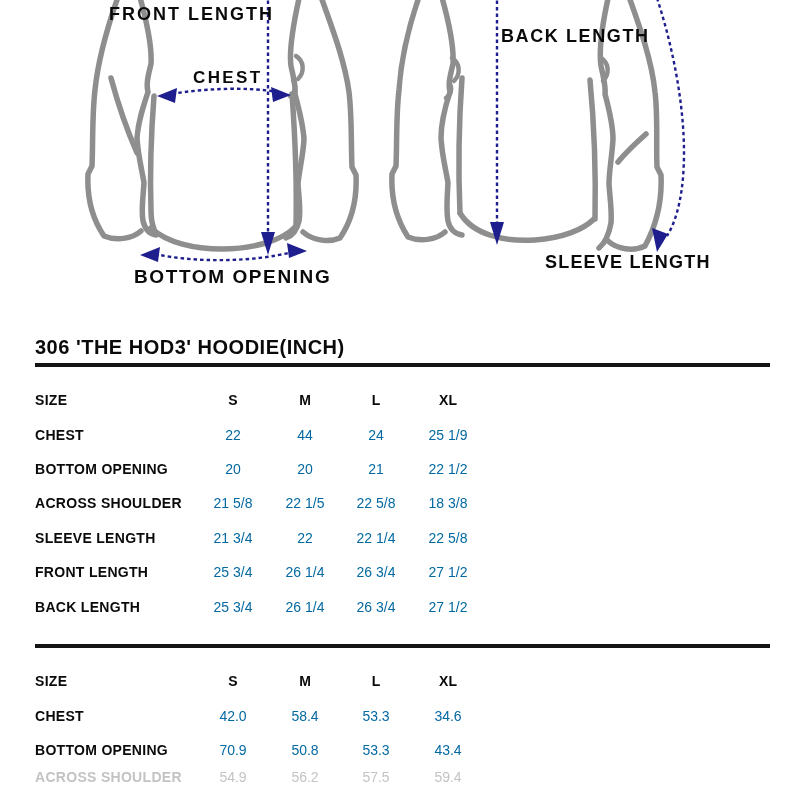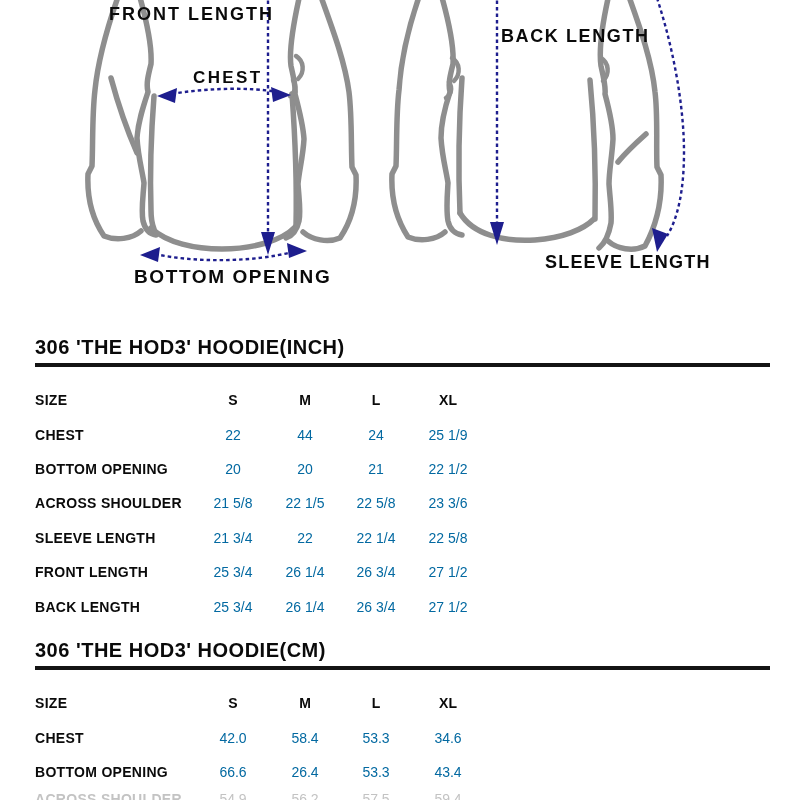--- a/index.html
+++ b/index.html
@@ -122,21 +122,21 @@
       <div class="tval">20</div>
       <div class="tval">20</div>
       <div class="tval">21</div>
       <div class="tval">22 1/2</div>
     </div>
     <div class="trow">
       <div class="tlabel">ACROSS SHOULDER</div>
       <div class="tval">21 5/8</div>
       <div class="tval">22 1/5</div>
       <div class="tval">22 5/8</div>
-      <div class="tval">23 3/6</div>
+      <div class="tval">18 3/8</div>
     </div>
     <div class="trow">
       <div class="tlabel">SLEEVE LENGTH</div>
       <div class="tval">21 3/4</div>
       <div class="tval">22</div>
       <div class="tval">22 1/4</div>
       <div class="tval">22 5/8</div>
     </div>
     <div class="trow">
       <div class="tlabel">FRONT LENGTH</div>
@@ -149,41 +149,40 @@
       <div class="tlabel">BACK LENGTH</div>
       <div class="tval">25 3/4</div>
       <div class="tval">26 1/4</div>
       <div class="tval">26 3/4</div>
       <div class="tval">27 1/2</div>
     </div>
   </div>
 </div>
 
 <div class="size-table" id="cm-table">
-  <div class="table-title">306 'THE HOD3' HOODIE(CM)</div>
   <div class="table-rule"></div>
   <div class="rows">
     <div class="trow thead">
       <div class="tlabel">SIZE</div>
       <div class="tval">S</div>
       <div class="tval">M</div>
       <div class="tval">L</div>
       <div class="tval">XL</div>
     </div>
     <div class="trow">
       <div class="tlabel">CHEST</div>
       <div class="tval">42.0</div>
       <div class="tval">58.4</div>
       <div class="tval">53.3</div>
       <div class="tval">34.6</div>
     </div>
     <div class="trow">
       <div class="tlabel">BOTTOM OPENING</div>
-      <div class="tval">66.6</div>
-      <div class="tval">26.4</div>
+      <div class="tval">70.9</div>
+      <div class="tval">50.8</div>
       <div class="tval">53.3</div>
       <div class="tval">43.4</div>
     </div>
     <div class="trow partial">
       <div class="tlabel">ACROSS SHOULDER</div>
       <div class="tval">54.9</div>
       <div class="tval">56.2</div>
       <div class="tval">57.5</div>
       <div class="tval">59.4</div>
     </div>

